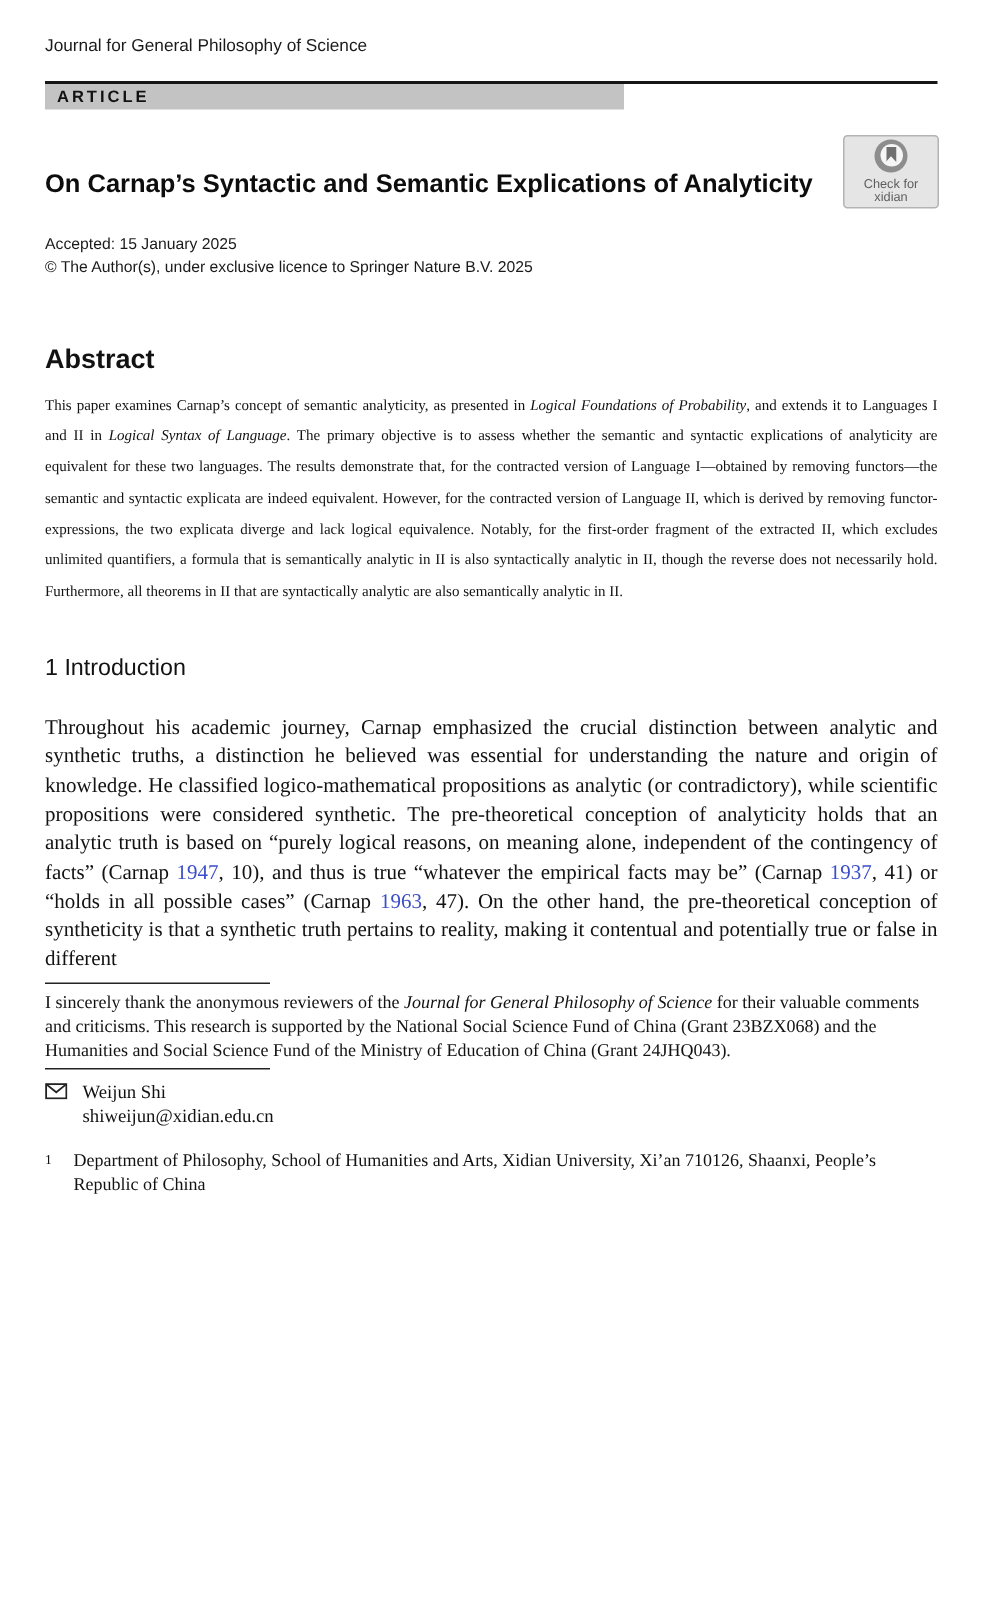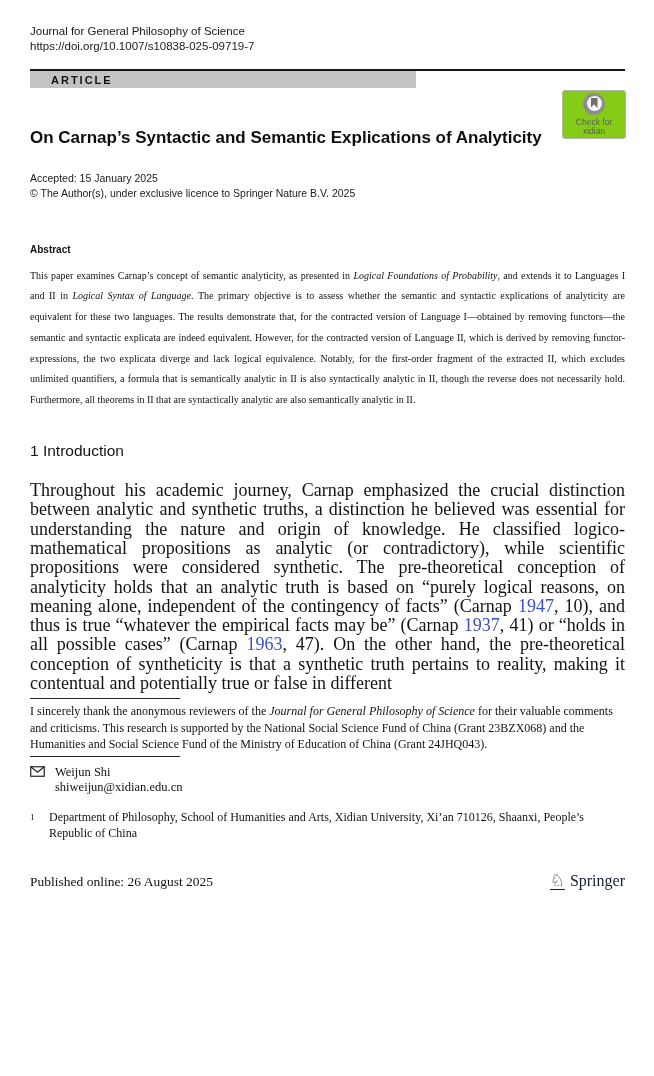--- a/index.html
+++ b/index.html
@@ -5,49 +5,49 @@
   html,body{margin:0;padding:0;}
   body{
     width:654px;height:1076px;background:#ffffff;color:#121212;
     font-family:"Liberation Serif", serif;position:relative;overflow:hidden;
   }
   .page{padding:24px 29px 0 30px;box-sizing:border-box;}
 
   
   .journal-head{font-family:"Liberation Sans", sans-serif;font-size:11.5px;line-height:15px;color:#1a1a1a;}
   .top-rule{border:0;border-top:2.5px solid #161616;margin:15px 0 0 0;}
-  .article-bar{background:#c3c3c3;width:386px;height:17px;display:flex;align-items:center;padding-left:21px;box-sizing:border-box;}
+  .article-bar{background:#c3c3c3;width:386px;height:17px;display:flex;align-items:center;padding-left:8px;box-sizing:border-box;}
   .article-bar span{font-family:"Liberation Sans", sans-serif;font-weight:bold;font-size:11px;letter-spacing:2px;color:#111;}
 
   
-  .check-badge{position:absolute;top:90px;right:28px;width:62px;height:47px;background:#84cc16;
+  .check-badge{position:absolute;top:90px;right:28px;width:62px;height:47px;background:#e5e5e5;
     border:1px solid #b3b3b3;border-radius:3px;display:flex;flex-direction:column;align-items:center;
     justify-content:center;cursor:pointer;}
   .badge-circle{width:22px;height:22px;border-radius:50%;background:#8d8d8d;display:flex;align-items:center;justify-content:center;}
   .badge-circle-inner{width:15px;height:15px;border-radius:50%;background:#f5f5f5;display:flex;align-items:flex-start;justify-content:center;}
   .badge-bookmark{width:7px;height:10px;margin-top:2px;background:#6f6f6f;
     clip-path:polygon(0 0,100% 0,100% 100%,50% 62%,0 100%);}
   .badge-text{font-family:"Liberation Sans", sans-serif;font-size:8.5px;line-height:9.5px;color:#5d5d5d;margin-top:3px;text-align:center;}
 
   
   .paper-title{font-family:"Liberation Sans", sans-serif;font-weight:bold;font-size:17px;line-height:27.5px;
     margin-top:36px;max-width:572px;color:#0d0d0d;}
   .author-line{font-family:"Liberation Sans", sans-serif;font-weight:bold;font-size:13.5px;margin-top:25px;}
   .author-line sup{font-size:9px;}
   .dates{font-family:"Liberation Sans", sans-serif;font-size:10.5px;line-height:15px;margin-top:19px;color:#1a1a1a;}
 
   
-  .abstract-heading{font-family:"Liberation Sans", sans-serif;font-weight:bold;font-size:10px;margin-top:43px;}
+  .abstract-heading{font-family:"Liberation Sans", sans-serif;font-weight:bold;font-size:18px;margin-top:43px;}
   .abstract-body{font-size:10px;line-height:20.8px;text-align:justify;margin-top:11px;hyphens:auto;}
   .keywords-line{font-size:14px;line-height:21px;margin-top:17px;}
   .keywords-label{font-family:"Liberation Sans", sans-serif;font-weight:bold;font-size:13px;margin-right:9px;}
 
   
   .section-heading{font-family:"Liberation Sans", sans-serif;font-weight:normal;font-size:15.5px;margin-top:31px;}
-  .body-paragraph{font-size:18px;line-height:19.3px;text-align:justify;margin-top:21px;hyphens:auto;font-family:Liberation Serif, serif;}
+  .body-paragraph{font-size:14px;line-height:19.3px;text-align:justify;margin-top:21px;hyphens:auto;font-family:Liberation Serif, serif;}
 
   
   .fn-rule{border:0;border-top:1.5px solid #222;width:150px;margin:5px 0 4px 0;}
   .fn-text{font-size:12px;line-height:16.2px;}
   .fn-rule2{border:0;border-top:1.5px solid #222;width:150px;margin:4px 0 0 0;}
   .correspondence{display:flex;gap:10px;margin-top:8px;font-size:12.5px;line-height:15.5px;}
   .envelope{flex:0 0 auto;margin-top:1px;}
   .affiliation{display:flex;gap:9px;margin-top:13px;font-size:12px;line-height:16px;}
   .affil-marker{font-size:9px;vertical-align:top;flex:0 0 10px;}
   .affil-text{max-width:560px;}
@@ -62,21 +62,20 @@
   .seg-i{font-style:italic;}
   .seg-link{color:#3b4ec9;}
 </style>
 </head>
 <body>
 
 <div class="page">
 
   <div class="journal-head">
     <div>Journal for General Philosophy of Science</div>
-    <div>https://doi.org/10.1007/s10838-025-09719-7</div>
   </div>
 
   <hr class="top-rule">
 
   <div class="article-bar">
     <span>ARTICLE</span>
   </div>
 
   <div class="check-badge">
     <div class="badge-circle">
@@ -120,21 +119,14 @@
       <div>Weijun Shi</div>
       <div>shiweijun@xidian.edu.cn</div>
     </span>
   </div>
 
   <div class="affiliation">
     <span class="affil-marker">1</span>
     <span class="affil-text">Department of Philosophy, School of Humanities and Arts, Xidian University, Xi’an 710126, Shaanxi, People’s Republic of China</span>
   </div>
 
-  <div class="footer">
-    <span class="published">Published online: 26 August 2025</span>
-    <span class="springer-logo">
-      <span class="knight">♘</span>
-      <span>Springer</span>
-    </span>
-  </div>
 
 </div>
 
 </body></html>

